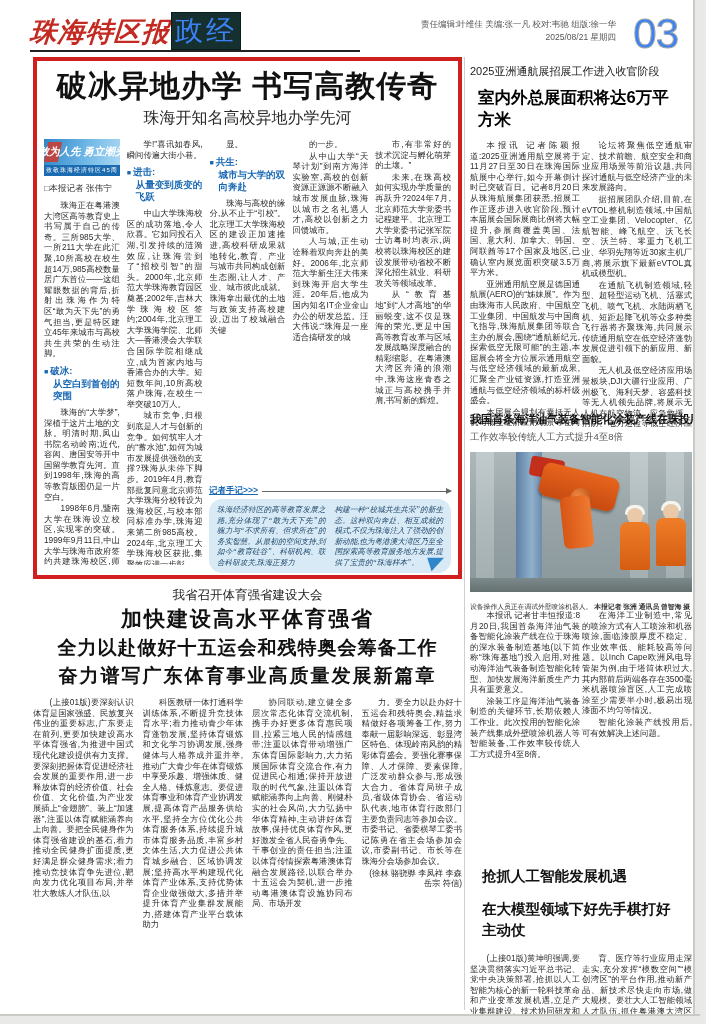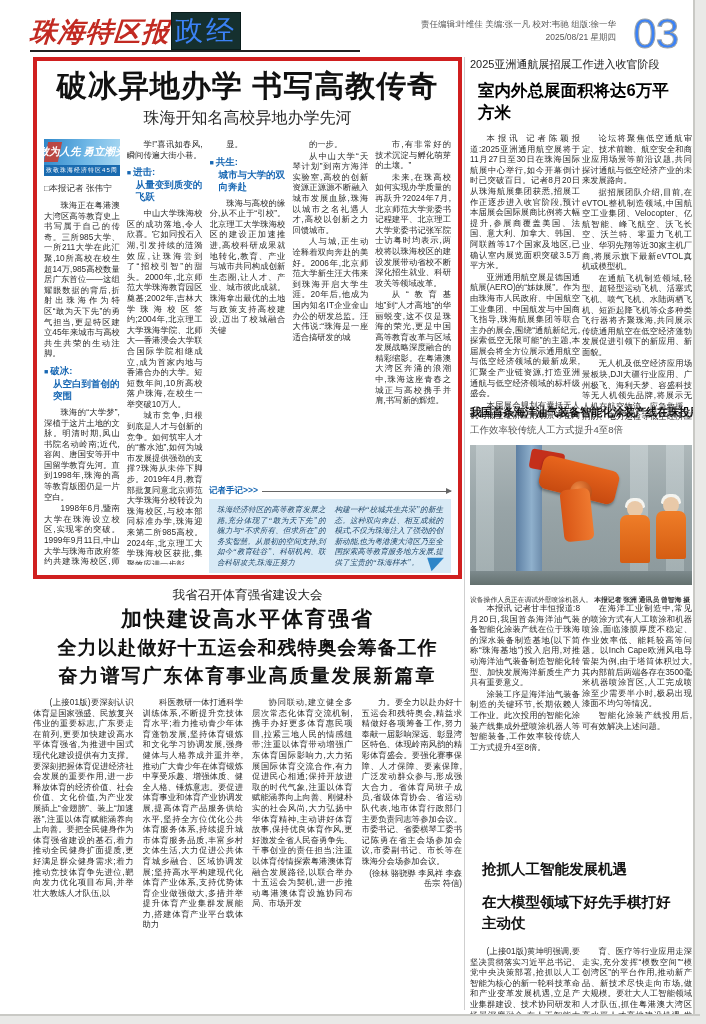--- a/index.html
+++ b/index.html
@@ -34,39 +34,39 @@
   .mcol{flex:1;overflow:hidden;}
   .mcol.short{height:340px;}
 
   .banner{position:relative;width:100%;height:26px;background:linear-gradient(100deg,#2e86c8,#6fb7e6 55%,#a9d8f2);display:flex;align-items:center;justify-content:center;overflow:hidden;}
   .banner::before{content:"";position:absolute;left:2px;top:3px;width:14px;height:20px;background:#d03a2a;transform:skewX(-12deg);opacity:.85;}
   .banner span{position:relative;color:#fff;font-family:"Liberation Serif","DejaVu Serif",serif;font-style:italic;font-weight:900;font-size:10.5px;white-space:nowrap;}
   .banner-sub{width:100%;height:11px;background:#1a6bb0;color:#fff;font-size:6px;line-height:11px;text-align:center;letter-spacing:1px;margin-bottom:4px;}
 
   .note-wrap{position:absolute;left:172px;top:424px;width:242px;height:90px;}
   .note-label-row{display:flex;align-items:center;height:12px;margin-bottom:2px;}
-  .note-label{color:#1767b3;font-weight:700;font-size:8.5px;white-space:nowrap;}
+  .note-label{color:#1767b3;font-weight:700;font-size:8.5px;white-space:nowrap;text-decoration:underline;}
   .note-rule{flex:1;height:1px;background:#666;margin-left:4px;position:relative;}
   .note-rule::after{content:"";position:absolute;right:-1px;top:-2.5px;border-left:6px solid #666;border-top:3px solid transparent;border-bottom:3px solid transparent;}
-  .note-box{position:relative;background:#d8eaf6;height:74px;box-sizing:border-box;padding:6px 8px;display:flex;gap:9px;overflow:hidden;}
+  .note-box{position:relative;background:#d8eaf6;height:74px;box-sizing:border-box;padding:6px 8px;display:flex;gap:9px;overflow:hidden;border-radius:13px;}
   .note-box p{flex:1;margin:0;font-family:"Liberation Serif","DejaVu Serif",serif;font-style:italic;font-size:7.6px;line-height:10.6px;color:#234a6b;text-align:justify;}
   .note-plane{position:absolute;right:6px;bottom:4px;width:0;height:0;border-left:16px solid #2f86c8;border-top:5px solid transparent;border-bottom:9px solid transparent;transform:rotate(-18deg);}
 
   
   .sports{position:absolute;left:33px;top:585px;width:429px;height:425px;}
   .sp-kicker{position:absolute;left:0;top:2px;width:100%;text-align:center;font-size:12.5px;color:#222;}
   .sp-h1{position:absolute;left:0;top:20px;width:100%;text-align:center;font-family:"Liberation Serif","DejaVu Serif",serif;font-weight:900;font-size:21px;color:#111;letter-spacing:2px;}
   .sp-h2{position:absolute;left:0;top:50px;width:100%;text-align:center;font-family:"Liberation Serif","DejaVu Serif",serif;font-weight:900;font-size:19px;color:#111;letter-spacing:1px;}
   .sp-h3{position:absolute;left:0;top:78px;width:100%;text-align:center;font-family:"Liberation Serif","DejaVu Serif",serif;font-weight:900;font-size:19px;color:#111;letter-spacing:2px;}
   .sp-cols{position:absolute;left:0;top:112px;width:429px;height:308px;display:flex;gap:9px;}
   .sp-cols .colflow{flex:1;}
 
   
   .vrule{position:absolute;left:464px;top:57px;width:1px;height:953px;background:#cfcfcf;}
-  .right-col{position:absolute;left:470px;top:57px;width:222px;height:955px;}
+  .right-col{position:absolute;left:470px;top:64px;width:222px;height:955px;}
   .r-art{position:absolute;left:0;width:222px;}
   .ra-kicker{font-size:11px;color:#222;margin:0 0 3px 0;}
   .ra-head{font-size:16.5px;font-weight:900;color:#000000;letter-spacing:0px;margin:8px;}
   .r-cols{display:flex;gap:2px;}
   .r-cols .colflow{flex:1;}
   .rb-head{font-size:11.4px;font-weight:900;color:#111;letter-spacing:-0.4px;white-space:nowrap;margin:0;}
   .rb-sub{font-size:9.5px;color:#555;margin:4px 0 0 0;}
   .rc-head{font-size:14.5px;font-weight:900;color:#111;margin:12px;line-height:21px;}
 
   

